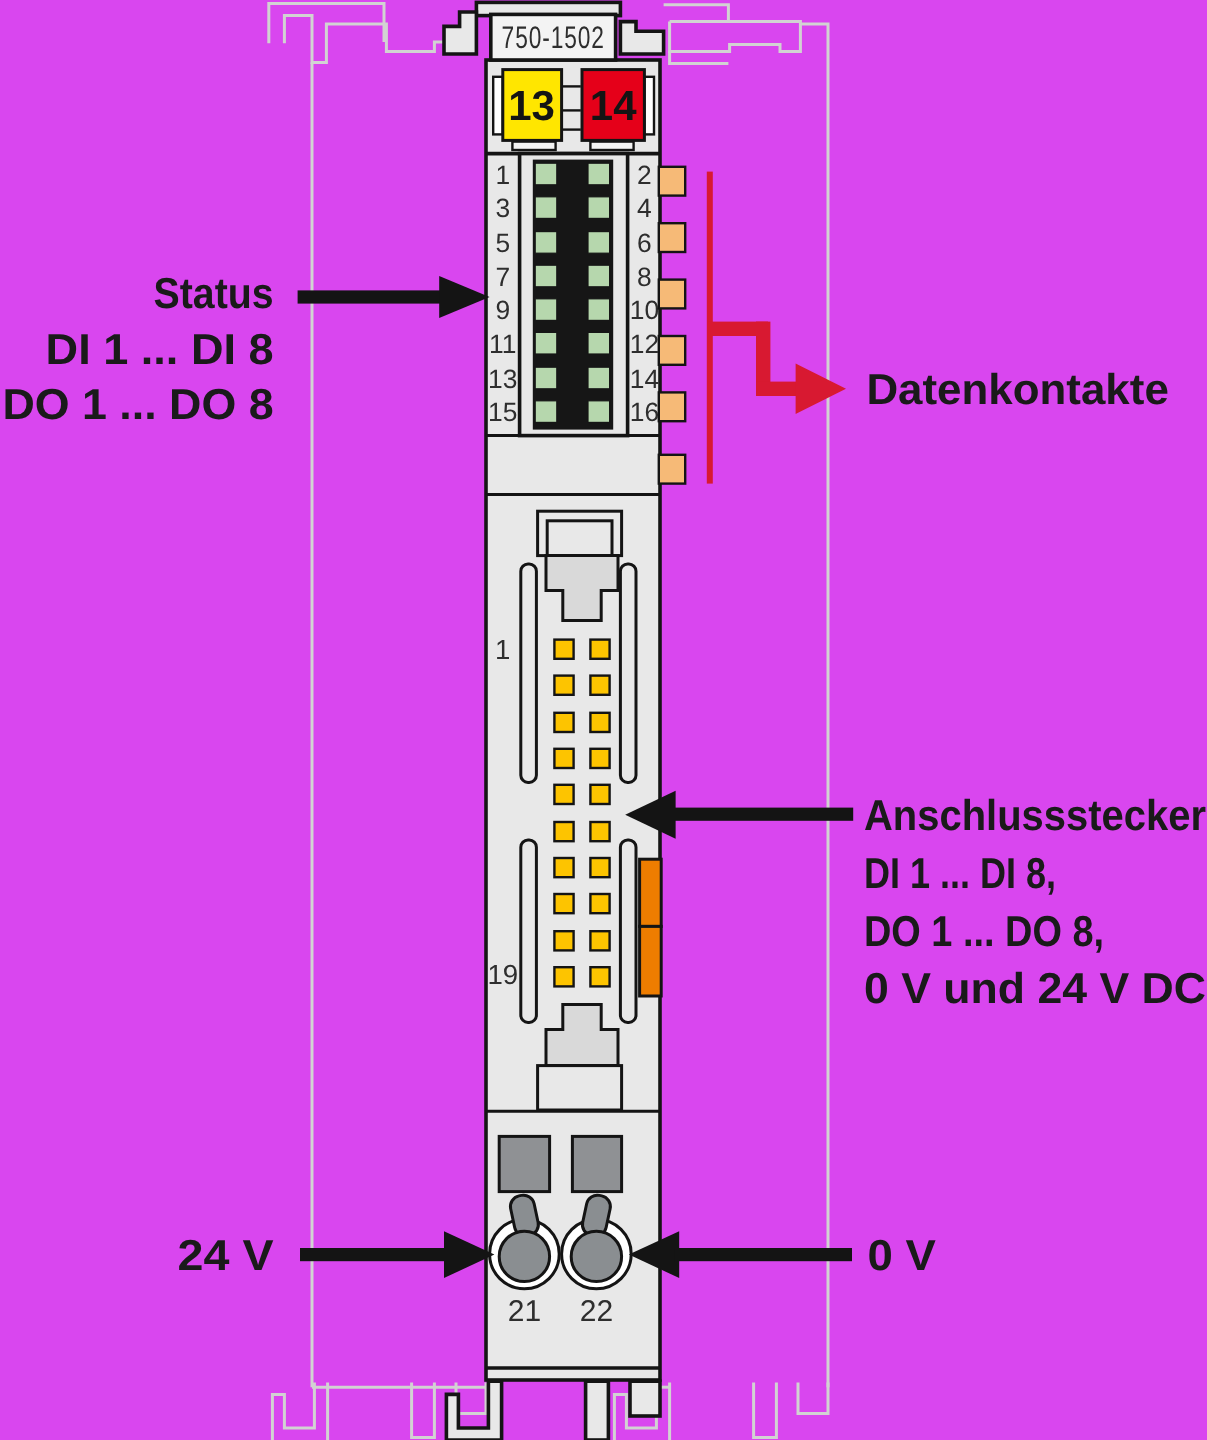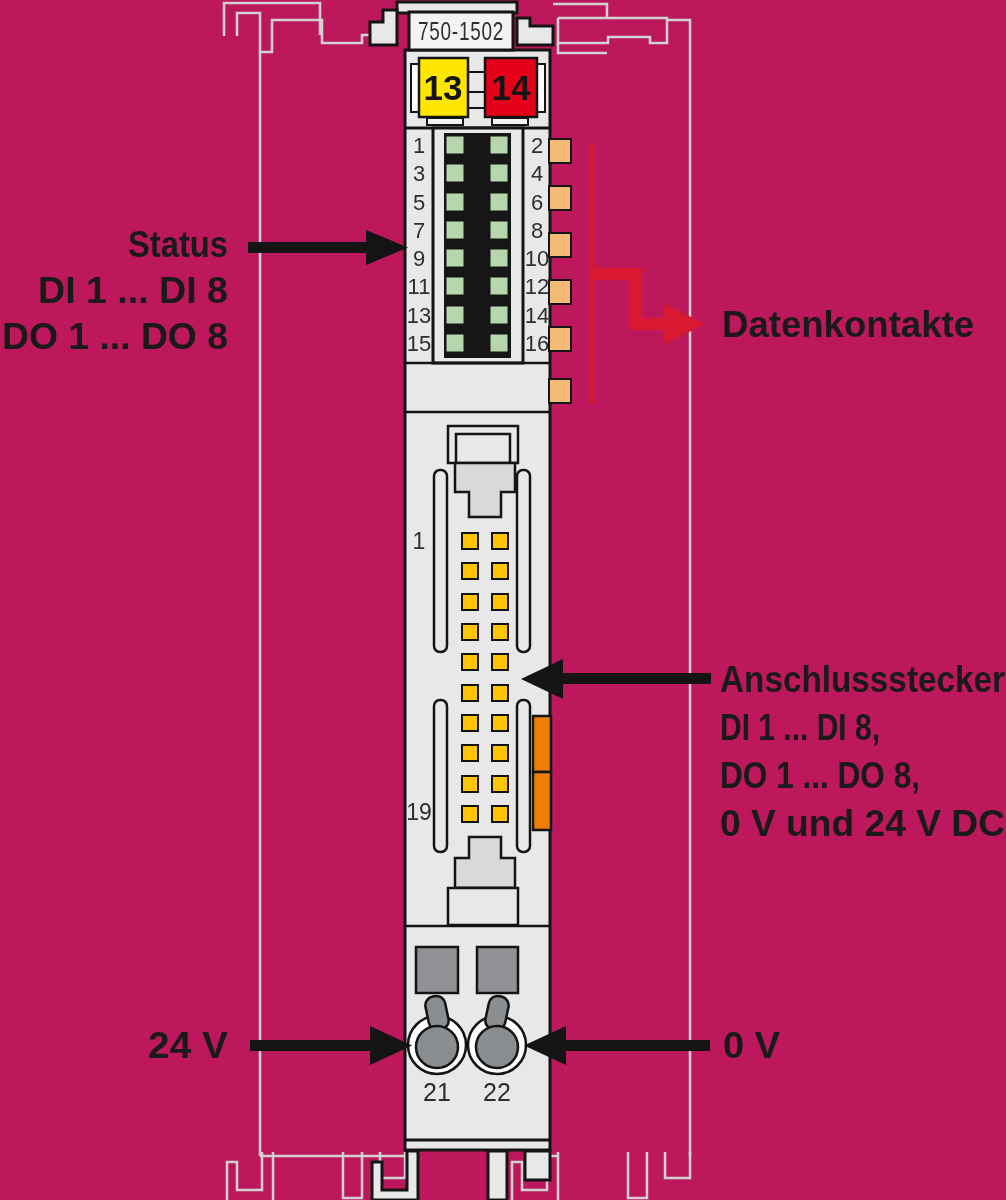--- a/index.html
+++ b/index.html
@@ -1,16 +1,16 @@
 <!DOCTYPE html>
 <html><head>
 <meta charset="utf-8">
 <style>
   html,body{margin:0;padding:0;background:#ffffff;}
-  #stage{position:relative;width:1006px;height:1200px;background:#be185d;overflow:hidden;
+  #stage{position:relative;width:1006px;height:1200px;background:#d946ef;overflow:hidden;
          font-family:"Liberation Sans",sans-serif;}
   svg{display:block;}
   text{font-family:"Liberation Sans",sans-serif;fill:#1a1a1a;}
   .lbl{font-size:36px;font-weight:700;}
   .num{font-size:22px;font-weight:400;fill:#2e2e2e;}
   .pinnum{font-size:23px;font-weight:400;fill:#2e2e2e;}
   .termnum{font-size:25px;font-weight:400;fill:#2e2e2e;}
   .partnum{font-size:26px;font-weight:400;fill:#2e2e2e;letter-spacing:1px;}
   .marknum{font-size:35px;font-weight:700;fill:#141414;}
   .ghost{stroke:#d2d2d2;stroke-width:2.5;fill:none;}

